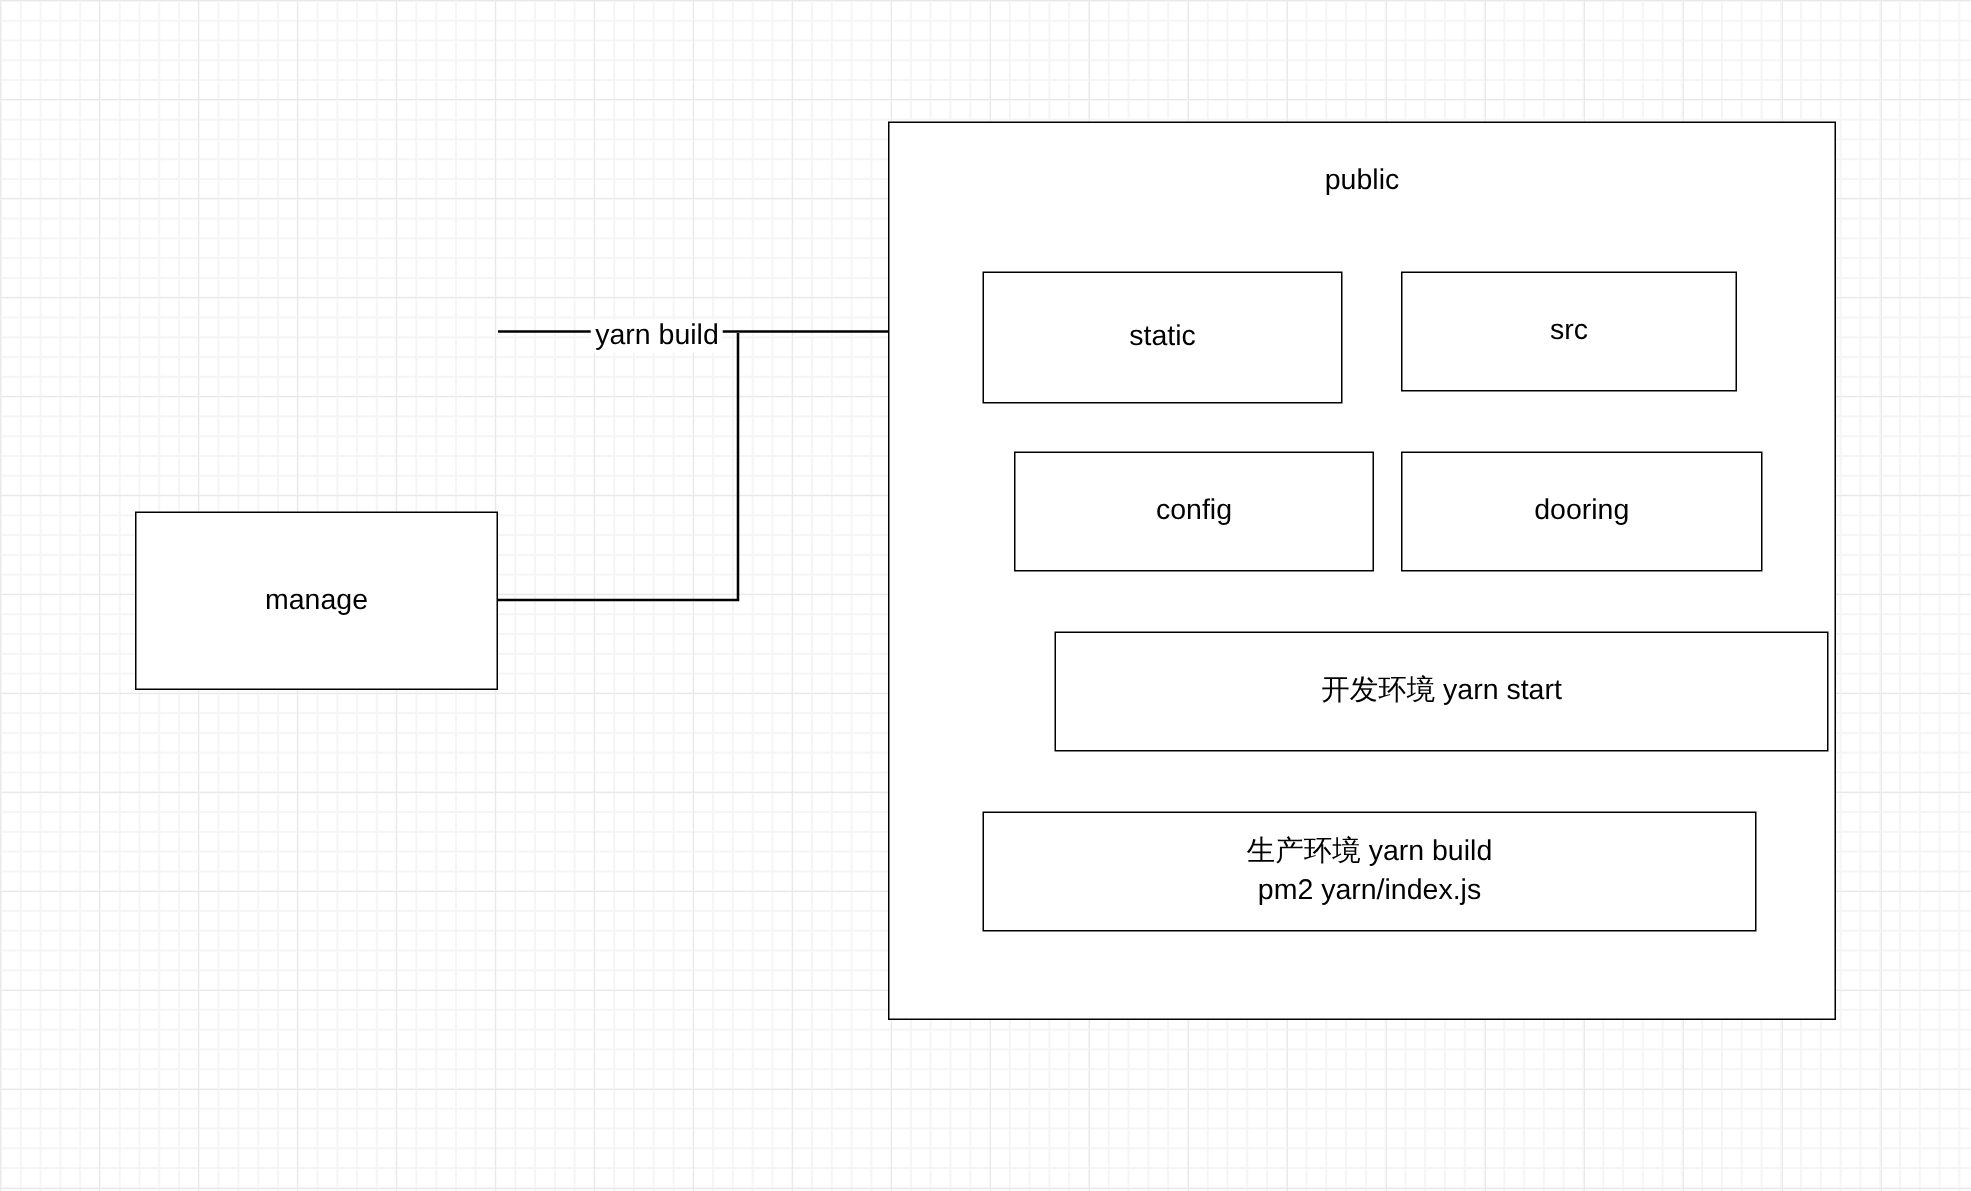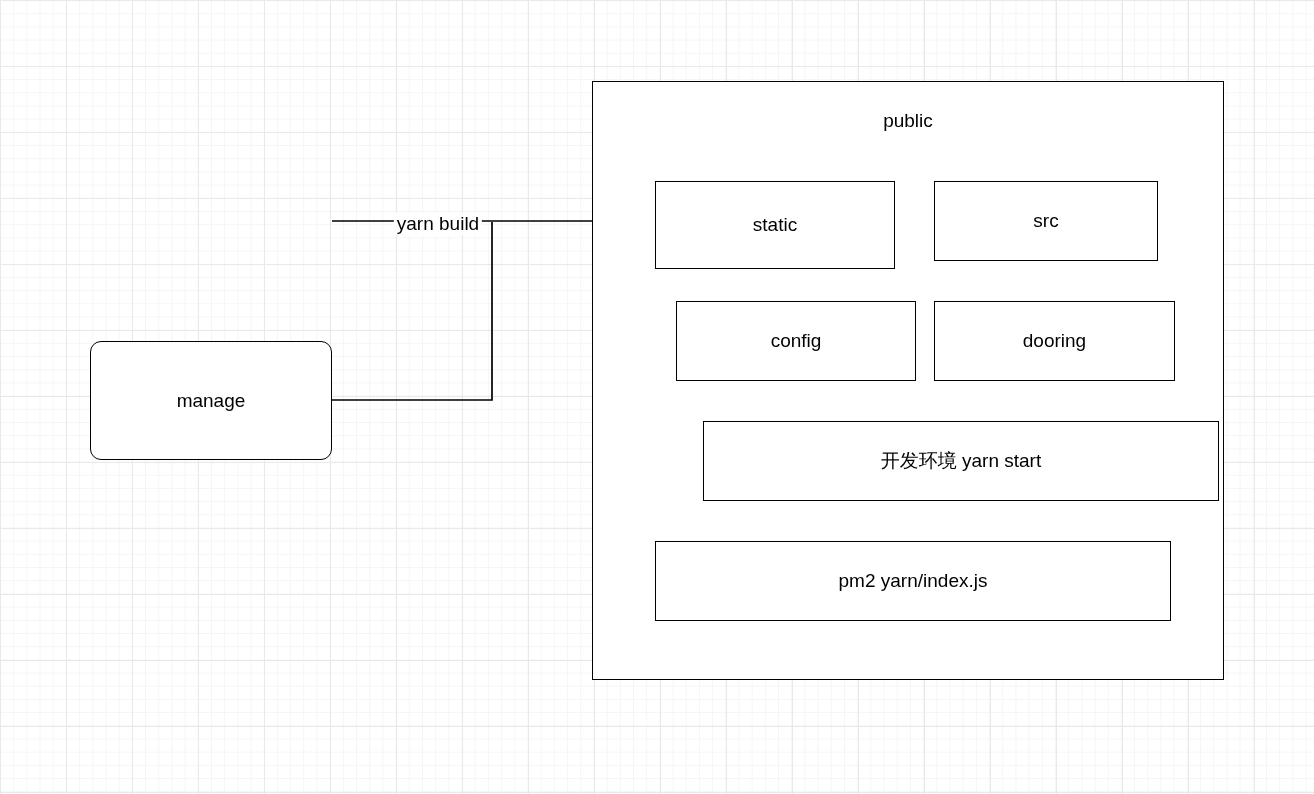--- a/index.html
+++ b/index.html
@@ -54,21 +54,21 @@
   .container-title {
     position: absolute;
     left: 0;
     right: 0;
     top: 28px;
     text-align: center;
     font-size: 19px;
   }
   
   .n-v6dooring { left: 90px;  top: 160px; width: 242px; height: 120px; }
-  .n-manage    { left: 90px;  top: 341px; width: 242px; height: 119px; border-radius: 11px; }
+  .n-manage    { left: 90px;  top: 341px; width: 242px; height: 119px; }
   
   .n-server    { left: 592px; top: 81px;  width: 632px; height: 599px; }
   
   .n-static { left: 655px; top: 181px; width: 240px; height: 88px; }
   .n-src    { left: 934px; top: 181px; width: 224px; height: 80px; }
   .n-config { left: 655px; top: 301px; width: 240px; height: 80px; margin-left: 21px; }
   .n-public { left: 934px; top: 301px; width: 241px; height: 80px; }
   .n-dev    { left: 655px; top: 421px; width: 516px; height: 80px; margin-left: 48px; }
   .n-prod   { left: 655px; top: 541px; width: 516px; height: 80px; }
   .edge-label {
@@ -124,16 +124,17 @@
 
   <div class="node n-public">
     <span>dooring</span>
   </div>
 
   <div class="node n-dev">
     <span>开发环境 yarn start</span>
   </div>
 
   <div class="node n-prod">
+    <span>生产环境 yarn build</span>
     <span>pm2 yarn/index.js</span>
   </div>
 
 </div>
 
 </body></html>

